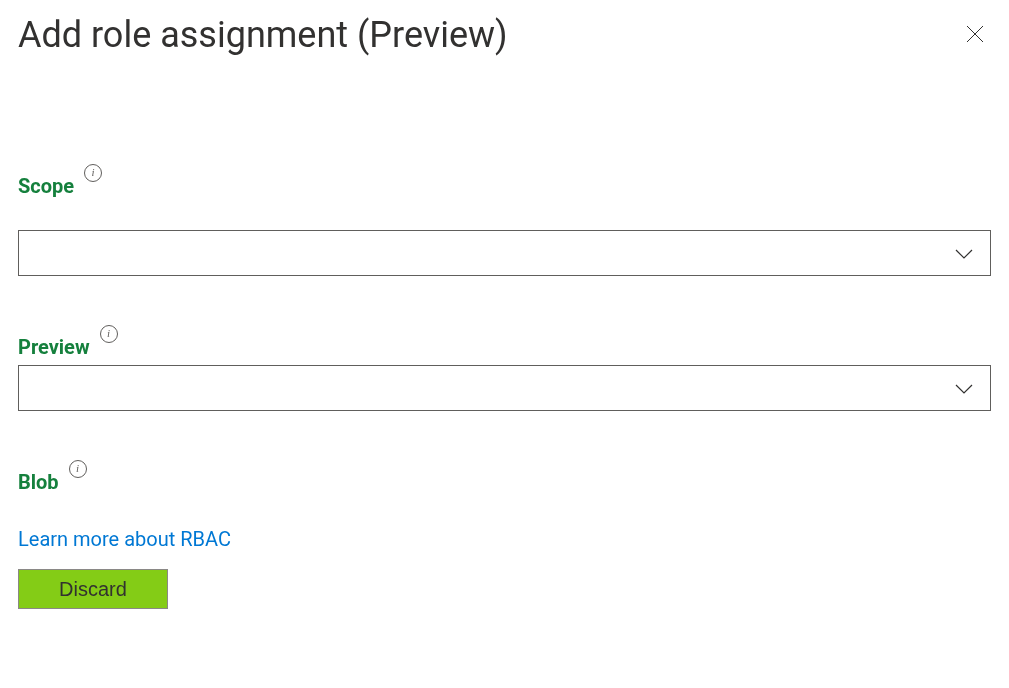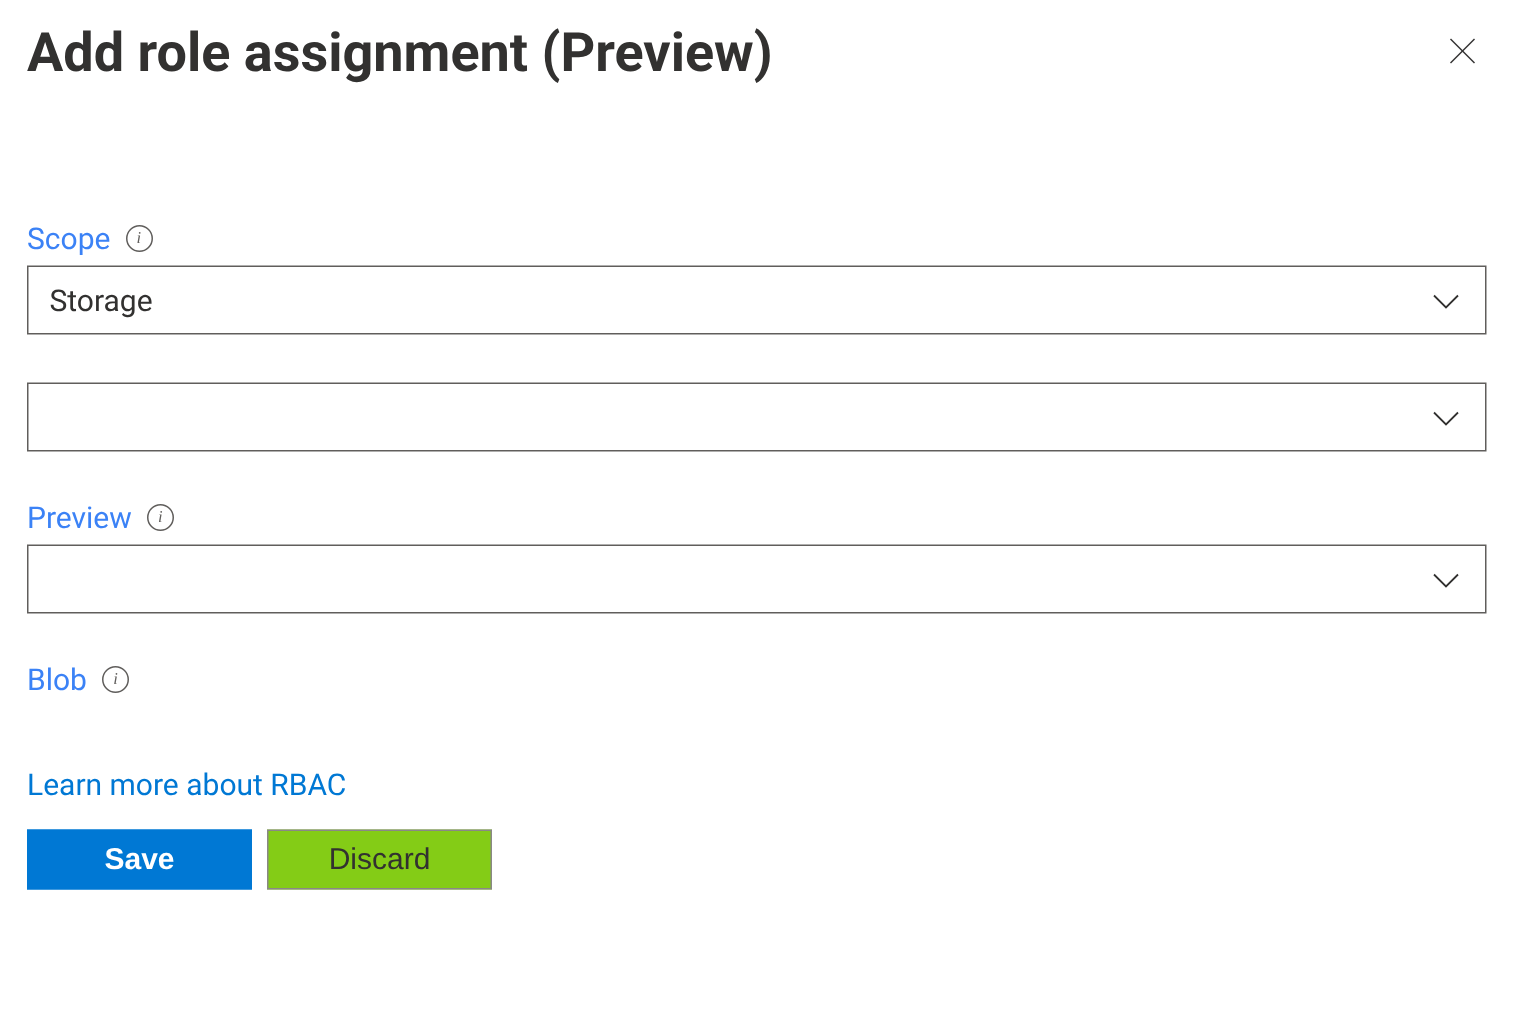--- a/index.html
+++ b/index.html
@@ -16,21 +16,21 @@
       padding: 14px 18px;
     }
     .header-row {
       display: flex;
       justify-content: space-between;
       align-items: flex-start;
       margin-bottom: 90px;
     }
     .page-title {
       font-size: 36px;
-      font-weight: 700;
+      font-weight: 400;
       color: #323130;
       line-height: 1.2;
     }
     .close-btn {
       width: 32px;
       height: 32px;
       display: flex;
       align-items: center;
       justify-content: center;
       cursor: pointer;
@@ -43,22 +43,23 @@
       margin-bottom: 32px;
     }
     .field-label-row {
       display: flex;
       align-items: center;
       gap: 10px;
       margin-bottom: 6px;
     }
     .field-label {
       font-size: 20px;
-      font-weight: 400;
-      color: #3b82f6;
+      font-weight: 700;
+      color: #15803d;
+      margin-top: 27px;
     }
     .info-icon {
       display: inline-flex;
       align-items: center;
       justify-content: center;
       width: 18px;
       height: 18px;
       border: 1px solid #605e5c;
       border-radius: 50%;
       color: #605e5c;
@@ -102,21 +103,21 @@
       right: 16px;
       top: 50%;
       transform: translateY(-50%);
       color: #323130;
     }
     .learn-link {
       display: inline-block;
       font-size: 20px;
       color: #0078d4;
       text-decoration: none;
-      margin-top: 14px;
+      margin-top: 1px;
       margin-bottom: 18px;
       cursor: pointer;
     }
     .button-row {
       display: flex;
       gap: 10px;
     }
     .btn {
       height: 40px;
       padding: 0 30px;
@@ -149,28 +150,20 @@
     </svg>
   </button>
 </div>
 
 
 <div class="form-group">
   <div class="field-label-row">
     <span class="field-label">Scope</span>
     <span class="info-icon">i</span>
   </div>
-  <div class="select-box" role="combobox">
-    <span class="value">Storage</span>
-    <span class="chevron">
-      <svg width="20" height="12" viewBox="0 0 20 12" fill="none" stroke="currentColor" stroke-width="1.2">
-        <polyline points="2,2 10,10 18,2"></polyline>
-      </svg>
-    </span>
-  </div>
 </div>
 
 
 <div class="form-group">
   <div class="select-box" role="combobox">
     <span class="value"></span>
     <span class="chevron">
       <svg width="20" height="12" viewBox="0 0 20 12" fill="none" stroke="currentColor" stroke-width="1.2">
         <polyline points="2,2 10,10 18,2"></polyline>
       </svg>
@@ -198,18 +191,17 @@
 <div class="form-group">
   <div class="field-label-row">
     <span class="field-label">Blob</span>
     <span class="info-icon">i</span>
   </div>
 </div>
 
 <a class="learn-link">Learn more about RBAC</a>
 
 <div class="button-row">
-  <button class="btn btn-primary">Save</button>
   <button class="btn">Discard</button>
 </div>
 
 
 
 
 </body></html>

